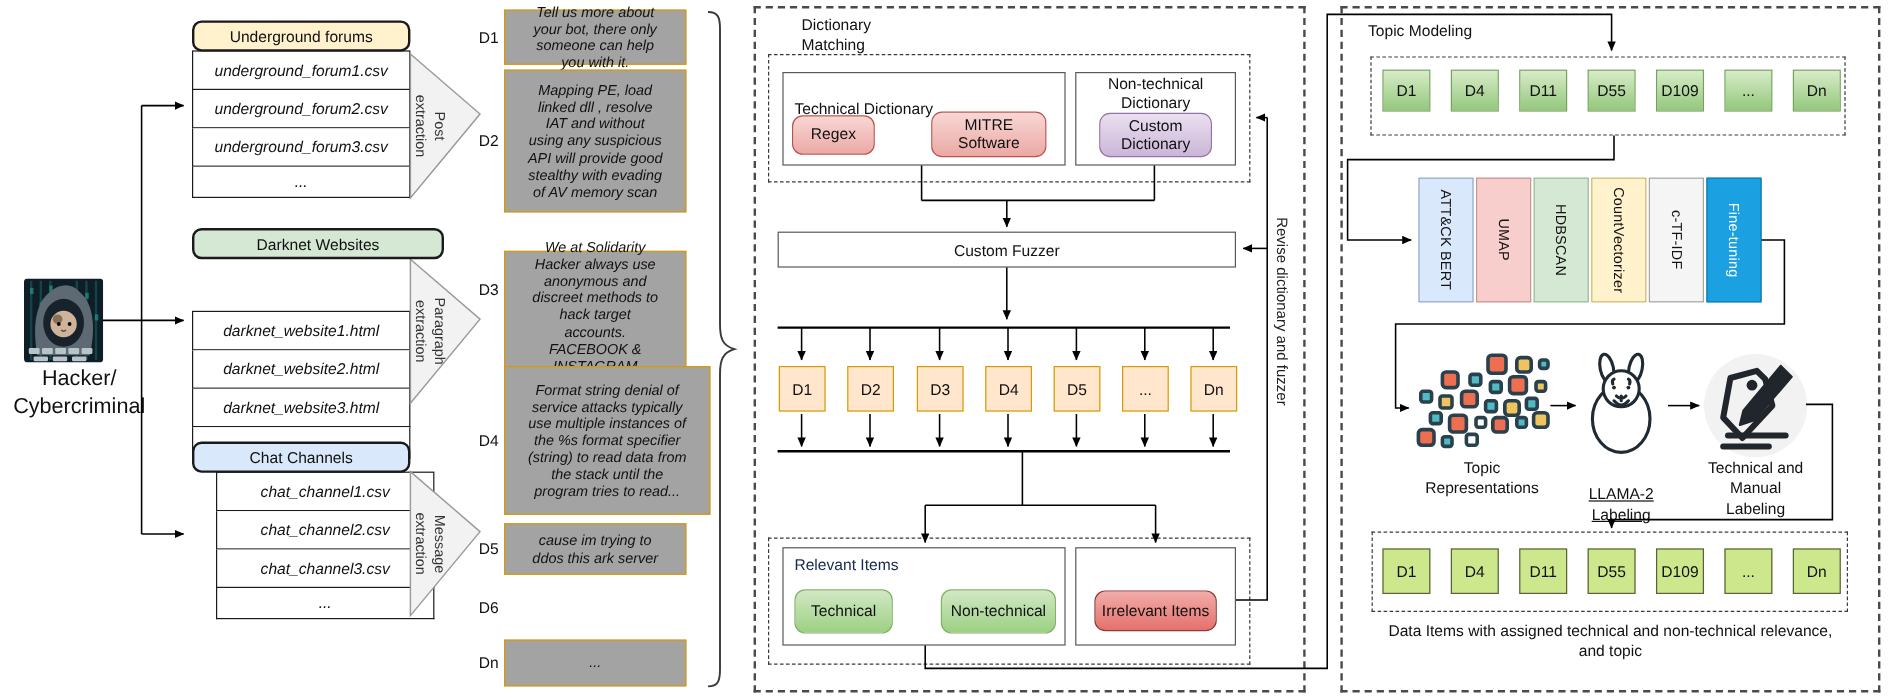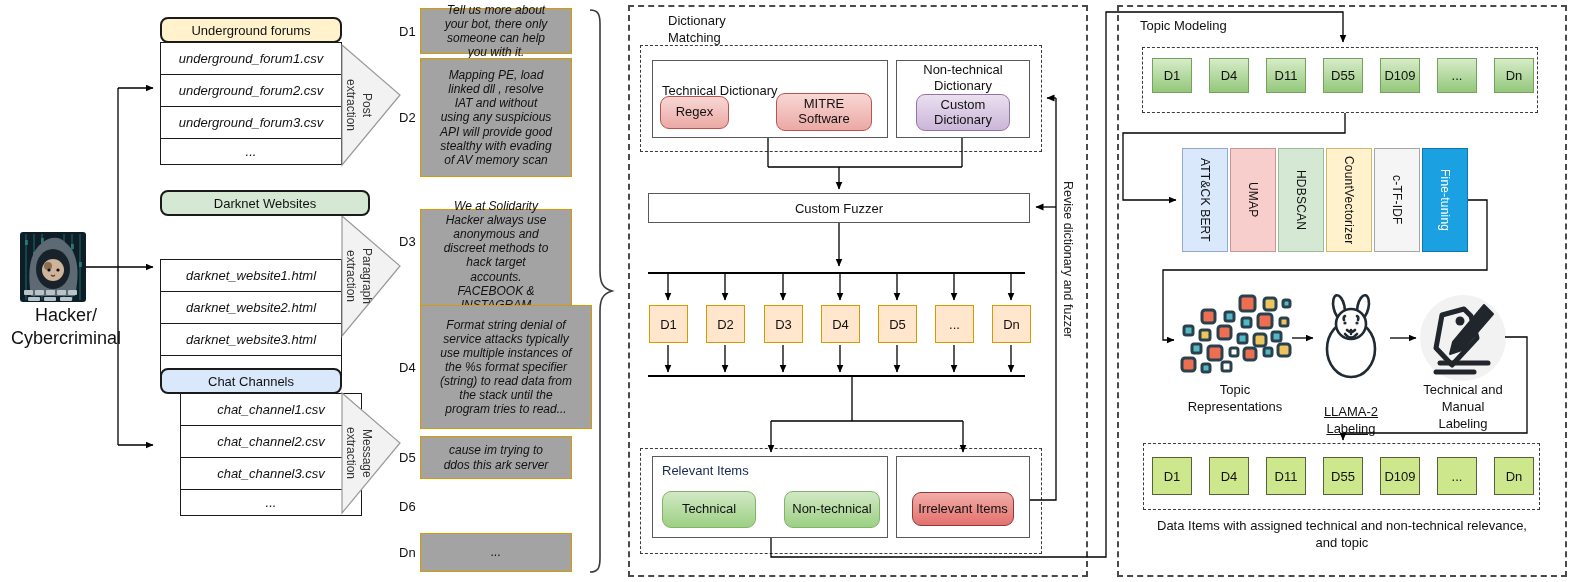--- a/index.html
+++ b/index.html
@@ -207,21 +207,21 @@
   <div class="abs dbox center" style="left:706px;top:305px;width:39px;height:38px;">D2</div>
   <div class="abs dbox center" style="left:764px;top:305px;width:39px;height:38px;">D3</div>
   <div class="abs dbox center" style="left:821px;top:305px;width:39px;height:38px;">D4</div>
   <div class="abs dbox center" style="left:878px;top:305px;width:39px;height:38px;">D5</div>
   <div class="abs dbox center" style="left:935px;top:305px;width:39px;height:38px;">...</div>
   <div class="abs dbox center" style="left:992px;top:305px;width:39px;height:38px;">Dn</div>
 
   <div class="abs subdash" style="left:640px;top:448px;width:402px;height:106px;"></div>
   <div class="abs solidbox" style="left:652px;top:456px;width:236px;height:82px;"></div>
   <div class="abs boxtitle" style="left:662px;top:463px;color:#16294e;">Relevant Items</div>
-  <div class="abs pill" style="left:662px;top:491px;width:94px;height:37px;background:linear-gradient(#d2e8c5,#9cd083);border:1px solid #82b366;">Technical</div>
+  <div class="abs pill" style="left:662px;top:491px;width:82px;height:37px;background:linear-gradient(#d2e8c5,#9cd083);border:1px solid #82b366;">Technical</div>
   <div class="abs pill" style="left:784px;top:491px;width:96px;height:37px;background:linear-gradient(#d2e8c5,#9cd083);border:1px solid #82b366;">Non-technical</div>
   <div class="abs solidbox" style="left:896px;top:456px;width:134px;height:82px;"></div>
   <div class="abs pill" style="left:912px;top:492px;width:102px;height:34px;background:linear-gradient(#f2aca8,#e4716d);border:1px solid #8c3b37;">Irrelevant Items</div>
 
   <div class="abs center vtext" style="left:1058px;top:110px;width:20px;height:300px;font-size:12.5px;color:#222;">Revise dictionary and fuzzer</div>
 
   <div class="abs panel" style="left:1117px;top:5px;width:450px;height:572px;"></div>
   <div class="abs boxtitle" style="left:1140px;top:18px;z-index:2;">Topic Modeling</div>
 
   <div class="abs subdash" style="left:1142px;top:47px;width:396px;height:66px;"></div>

